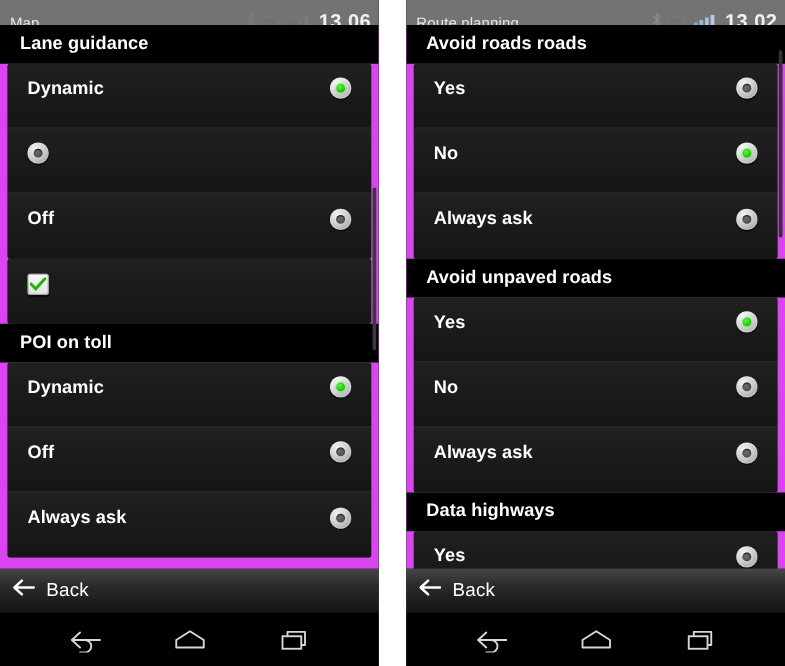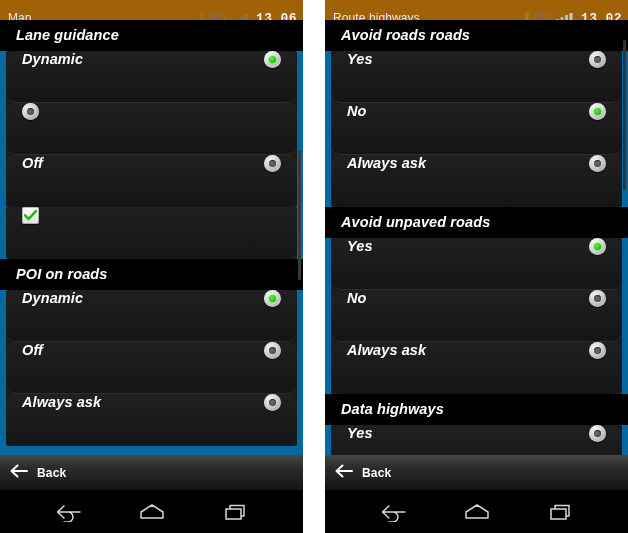--- a/index.html
+++ b/index.html
@@ -25,21 +25,21 @@
     flex-direction:column;
   }
   .phone.left{ width:303px; }
   .gap{ width:22px; height:533px; background:#ffffff; }
   .phone.right{ width:303px; }
 
   
   .statusbar{
     height:20px;
     flex:0 0 20px;
-    background:#a16207;
+    background:#737373;
     display:flex;
     align-items:center;
     padding:16px 6px 0 8px;
     position:relative;
   }
   .status-title{
     color:#e8e8e8;
     font-size:12px;
     letter-spacing:0.1px;
     white-space:nowrap;
@@ -47,34 +47,32 @@
   .status-right{
     margin-left:auto;
     display:flex;
     align-items:center;
     gap:5px;
   }
   .sicon{ display:block; opacity:.85; }
   .sicon.dim{ opacity:.45; }
   .status-time{
     color:#f2f2f2;
-    font-size:13px;
+    font-size:16px;
     font-weight:700;
     letter-spacing:0.4px;
     white-space:nowrap;
-    font-family:Liberation Mono, monospace;
   }
 
   
   .content{
     flex:1 1 auto;
     position:relative;
     overflow:hidden;
-    background:#0369a1;
-    font-style:italic;
+    background:#d946ef;
   }
   .scroll-inner{ position:relative; }
 
   .section-header{
     color:#ffffff;
     font-size:14.5px;
     font-weight:700;
     background:#000000;
     padding:7px 0 8px 14px;
     letter-spacing:0.1px;
@@ -84,24 +82,24 @@
   .group{
     background:#1b1b1b;
     margin:0 6px 0 6px;
     border-radius:2px;
     overflow:hidden;
   }
   .row{
     position:relative;
     height:52px;
     display:flex;
+    align-items:center;
     padding:0 16px 12px 16px;
     background:linear-gradient(180deg,#202020 0%,#1a1a1a 55%,#151515 100%);
     border-bottom:1px solid #2e2e2e;
-    border-radius:10px;
   }
   .row:last-child{ border-bottom:none; }
   .row-label{
     color:#ffffff;
     font-size:14.5px;
     font-weight:700;
     letter-spacing:0.1px;
     flex:1 1 auto;
   }
 
@@ -153,22 +151,22 @@
     background:linear-gradient(180deg,#474747 0%,#2c2c2c 35%,#141414 100%);
     display:flex;
     align-items:center;
     padding-left:10px;
     gap:9px;
     position:relative;
     z-index:5;
   }
   .backbar .blabel{
     color:#ffffff;
-    font-size:12px;
-    font-weight:700;
+    font-size:15px;
+    font-weight:400;
     letter-spacing:0.2px;
   }
   .backbar .arrow{ display:block; }
 
   
   .navbar{
     flex:0 0 43px;
     height:43px;
     background:#000000;
     display:flex;
@@ -245,21 +243,21 @@
               <span class="checkbox">
                 <svg width="13" height="11" viewBox="0 0 13 11">
                     <path d="M1 5.4L4.5 9 12 1" fill="none" stroke="#1fb505" stroke-width="2.4" stroke-linecap="square"></path>
                   </svg>
               </span>
             </div>
           </div>
         </div>
 
         <div>
-          <div class="section-header sub">POI on roads</div>
+          <div class="section-header sub">POI on toll</div>
           <div class="group">
             <div class="row">
               <span class="row-label">Dynamic</span>
               <span class="radio on">
                   <span class="dot"></span>
                 </span>
             </div>
             <div class="row">
               <span class="row-label">Off</span>
               <span class="radio">
@@ -306,21 +304,21 @@
         </svg>
       </span>
     </div>
   </div>
 
   <div class="gap"></div>
 
   <div class="phone right">
 
     <div class="statusbar">
-      <span class="status-title">Route highways</span>
+      <span class="status-title">Route planning</span>
       <div class="status-right">
         <span class="sicon dim">
           <svg width="7" height="12" viewBox="0 0 7 12">
               <path d="M1 3l5 6-2.5 2V1L6 3 1 9" fill="none" stroke="#aaa" stroke-width="1"></path>
             </svg>
         </span>
         <span class="sicon dim">
           <svg width="16" height="9" viewBox="0 0 16 9">
               <rect x="0.5" y="0.5" width="13" height="8" fill="none" stroke="#7a7a7a" stroke-width="1"></rect>
               <rect x="2" y="2" width="8" height="5" fill="#6e6e6e"></rect>

